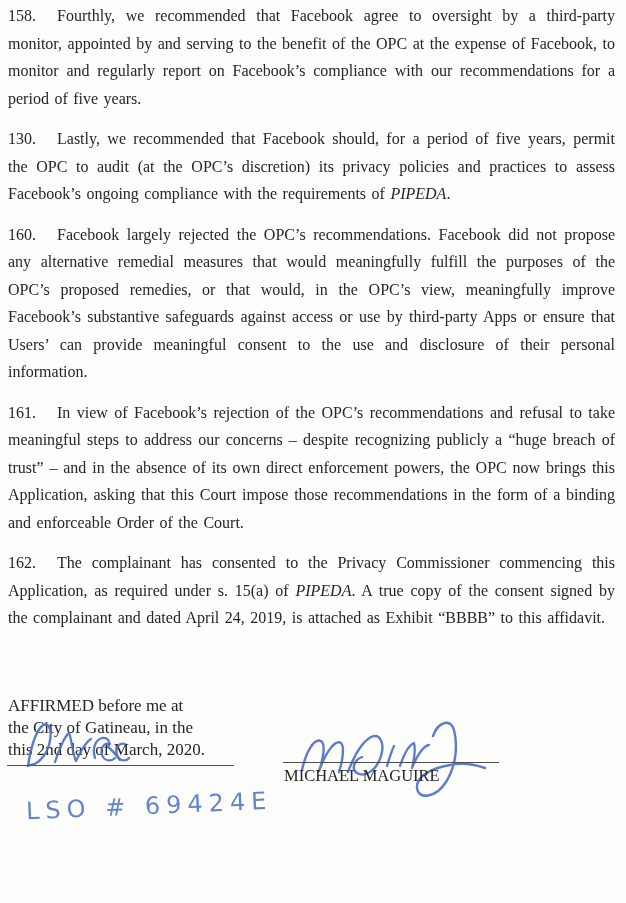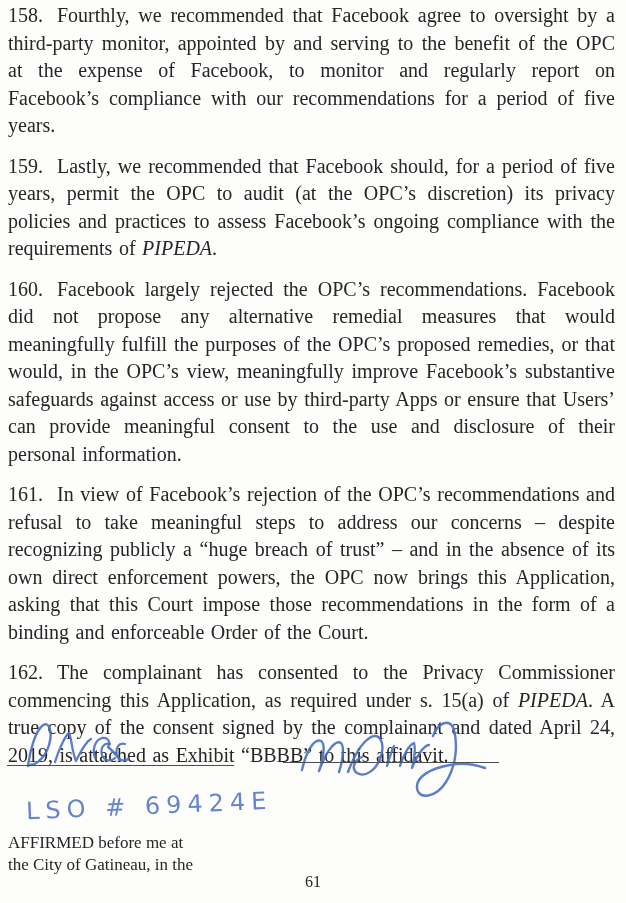--- a/index.html
+++ b/index.html
@@ -9,21 +9,21 @@
     margin:0 auto;
     background:#fefefdf8;
     background-color:#fdfdfc;
     font-family:"Liberation Serif", serif;
     color:#262626;
     overflow:hidden;
     box-sizing:border-box;
   }
   .body-text{padding:2px 11px 0 8px;}
   .para{
-    font-size:20px;
+    font-size:16px;
     line-height:27.5px;
     text-align:justify;
     margin:0 0 13px 0;
     word-spacing:1.5px;
   }
   .para-num{display:inline-block;width:49px;}
   .it{font-style:italic;margin-top:46px;}
   .bd{font-weight:normal;}
   .jurat{
     margin-top:63px;
@@ -58,38 +58,39 @@
 
 <div class="page">
 
   <div class="body-text">
 
     <p class="para">
       <span class="para-num">158.</span><span>Fourthly, we recommended that Facebook agree to oversight by a third-party monitor, appointed by and serving to the benefit of the OPC at the expense of Facebook, to monitor and regularly report on Facebook’s compliance with our recommendations for a period of five years.</span>
     </p>
 
     <p class="para">
-      <span class="para-num">159.</span><span>Lastly, we recommended that Facebook should, for a period of five years, permit the OPC to audit (at the OPC’s discretion) its privacy policies and practices to assess Facebook’s ongoing compliance with the requirements of </span><span class="it">PIPEDA</span><span>.</span>
+      <span class="para-num">130.</span><span>Lastly, we recommended that Facebook should, for a period of five years, permit the OPC to audit (at the OPC’s discretion) its privacy policies and practices to assess Facebook’s ongoing compliance with the requirements of </span><span class="it">PIPEDA</span><span>.</span>
     </p>
 
     <p class="para">
       <span class="para-num">160.</span><span>Facebook largely rejected the OPC’s recommendations. Facebook did not propose any alternative remedial measures that would meaningfully fulfill the purposes of the OPC’s proposed remedies, or that would, in the OPC’s view, meaningfully improve Facebook’s substantive safeguards against access or use by third-party Apps or ensure that Users’ can provide meaningful consent to the use and disclosure of their personal information.</span>
     </p>
 
     <p class="para">
       <span class="para-num">161.</span><span>In view of Facebook’s rejection of the OPC’s recommendations and refusal to take meaningful steps to address our concerns – despite recognizing publicly a “huge breach of trust” – and in the absence of its own direct enforcement powers, the OPC now brings this Application, asking that this Court impose those recommendations in the form of a binding and enforceable Order of the Court.</span>
     </p>
 
     <p class="para">
       <span class="para-num">162.</span><span>The complainant has consented to the Privacy Commissioner commencing this Application, as required under s. 15(a) of </span><span class="it">PIPEDA</span><span>. A true copy of the consent signed by the complainant and dated April 24, 2019, is attached as </span><span class="bd">Exhibit “BBBB”</span><span> to this affidavit.</span>
     </p>
 
     <div class="jurat">
       <div>AFFIRMED before me at</div>
       <div>the City of Gatineau, in the</div>
+      <div>this 2nd day of March, 2020.</div>
     </div>
 
   </div>
 
   <svg class="abs ink" style="left:22px;top:721px;" width="108" height="48" viewBox="0 0 108 48">
     <path d="M6,45 C8,30 13,11 20,5 C27,-1 31,10 27,24 C24,35 15,44 8,44" stroke-width="2.4"></path>
     <path d="M33,41 C37,28 43,15 47,12 C50,19 50,31 54,40 C58,32 63,21 69,18" stroke-width="2.3"></path>
     <path d="M73,37 C70,28 73,19 80,17 C86,16 89,21 86,26 C91,30 95,35 98,39" stroke-width="2.3"></path>
     <path d="M88,23 C82,21 78,27 80,34 C82,40 89,41 93,37" stroke-width="2.2"></path>
     <path d="M103,23 C97,21 93,27 95,34 C97,40 104,41 107,37" stroke-width="2.2"></path>
@@ -98,16 +99,16 @@
   <div class="abs lso-note" style="left:26px;top:792px;">LSO # 69424E</div>
 
   <svg class="abs ink" style="left:292px;top:708px;" width="240" height="98" viewBox="0 0 240 98">
     <path d="M10,62 C14,44 22,30 29,33 C34,36 31,52 27,63 C34,44 43,31 49,35 C53,39 50,55 47,64" stroke-width="2.4"></path>
     <path d="M56,64 C62,48 70,34 79,29 C88,25 93,35 89,48 C85,62 73,70 65,65 C59,61 62,52 70,49" stroke-width="2.4"></path>
     <path d="M95,58 C98,48 100,42 102,38" stroke-width="2.3"></path>
     <path d="M108,58 C112,46 117,37 122,35 C124,42 122,52 120,60 C125,48 131,38 137,37" stroke-width="2.3"></path>
     <path d="M141,28 C146,14 158,10 162,22 C166,38 164,58 154,74 C144,90 126,92 125,80 C124,68 140,60 158,57 C172,54 184,57 193,60" stroke-width="2.4"></path>
   </svg>
   <div class="abs sig-line" style="left:283px;top:762px;width:216px;"></div>
+  <div class="abs sig-label" style="left:284px;top:766px;">MICHAEL MAGUIRE</div>
 
-  <div class="page-number">61</div>
 
 </div>
 
 </body></html>

